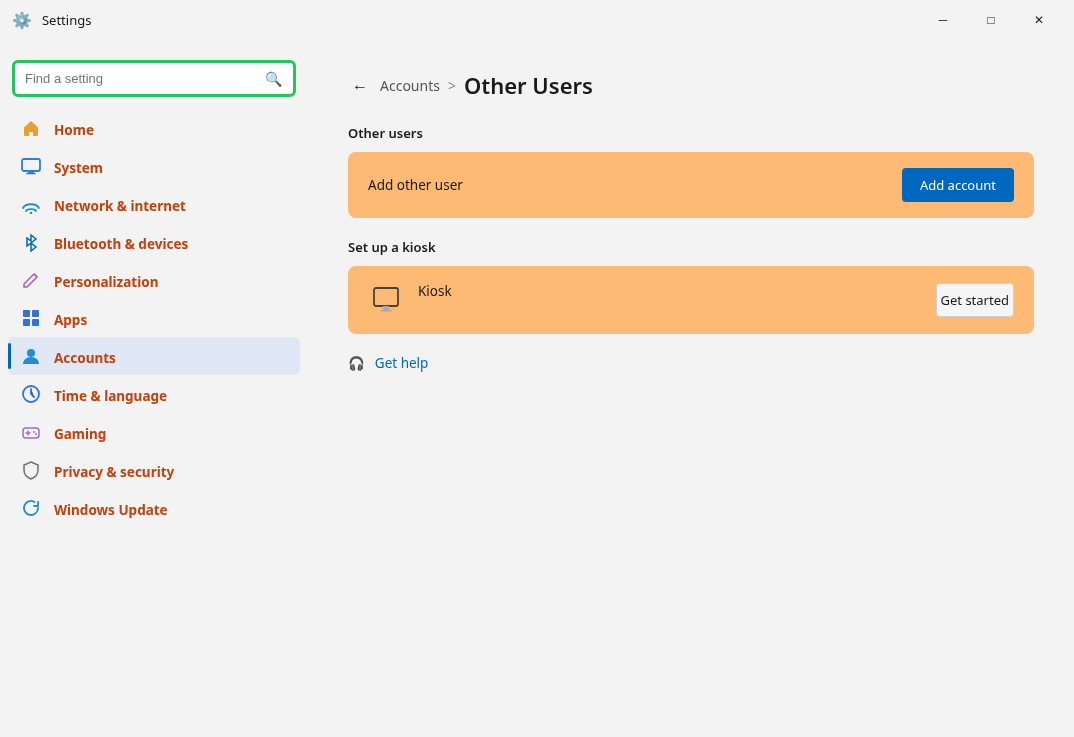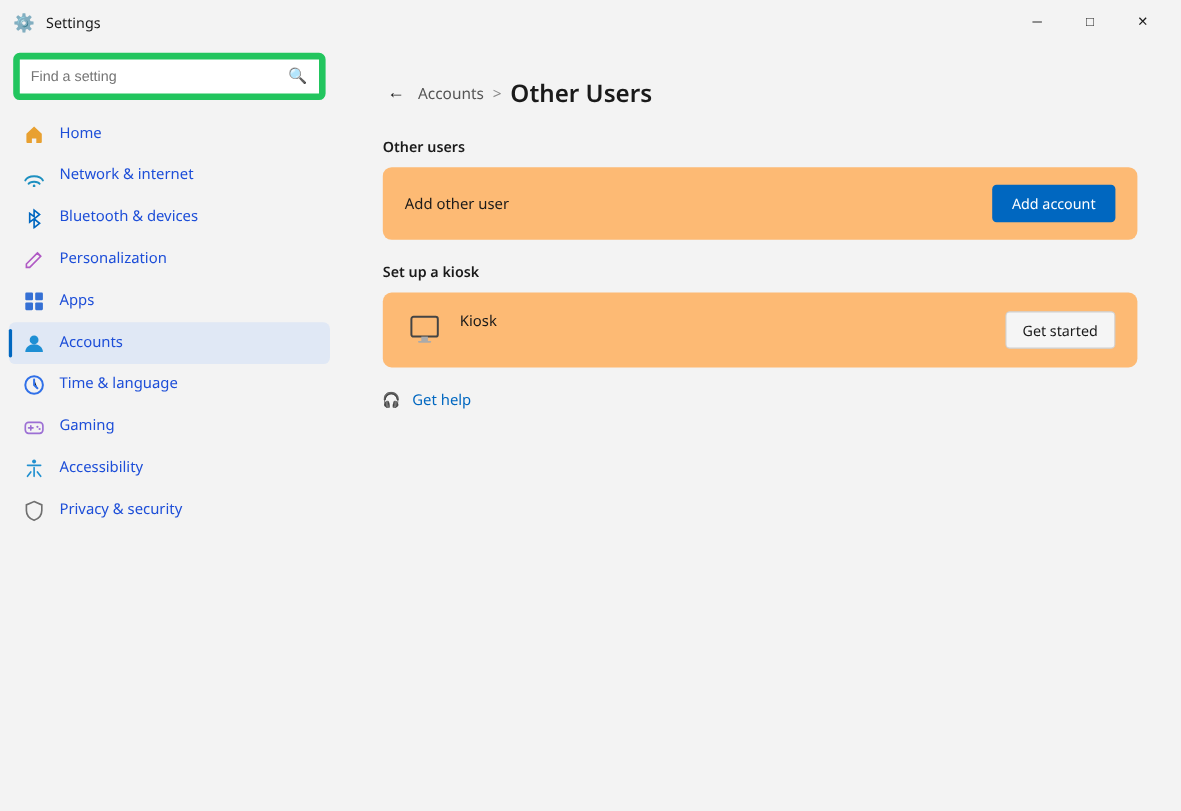--- a/index.html
+++ b/index.html
@@ -58,48 +58,49 @@
       padding: 0 8px;
       display: flex;
       flex-direction: column;
       overflow-y: auto;
       flex-shrink: 0;
     }
     .search-box {
       display: flex;
       align-items: center;
       background: white;
-      border: 6px solid #22c55e;
+      border: 3px solid #22c55e;
       border-radius: 6px;
       padding: 6px 10px;
-      margin: 8px 4px 12px 4px;
+      margin: 20px 4px 12px 4px;
       gap: 8px;
     }
     .search-box input {
       border: none;
       outline: none;
       font-size: 13px;
       flex: 1;
       background: transparent;
       color: #555;
     }
     .search-icon-svg {
       color: #666;
       font-size: 14px;
     }
     .nav-item {
       display: flex;
-      align-items: flex-start;
+      align-items: flex-end;
       gap: 12px;
       padding: 8px 12px;
       border-radius: 6px;
       cursor: pointer;
       font-size: 13.5px;
-      color: #1d4ed8;
+      color: #c2410c;
       position: relative;
+      font-weight: bold;
     }
     .nav-item.active {
       background: #e0e8f5;
     }
     .nav-item.active::before {
       content: '';
       position: absolute;
       left: 0;
       top: 6px;
       bottom: 6px;
@@ -187,21 +188,21 @@
       font-size: 13px;
       cursor: pointer;
       font-family: inherit;
       margin-left: 24px;
     }
     .btn-secondary {
       background: #f5f5f5;
       color: #1a1a1a;
       border: 1px solid #d0d0d0;
       border-radius: 4px;
-      padding: 7px 15px;
+      padding: 7px 4px;
       font-size: 13px;
       cursor: pointer;
       font-family: inherit;
     }
     .get-help-link {
       display: flex;
       align-items: center;
       gap: 10px;
       color: #0067c0;
       font-size: 13.5px;
@@ -248,20 +249,30 @@
       <span class="nav-icon">
             <svg width="20" height="20" viewBox="0 0 20 20">
               <path d="M3 9.5L10 3l7 6.5V17a1 1 0 01-1 1h-4v-4H8v4H4a1 1 0 01-1-1V9.5z" fill="#e8a030"></path>
             </svg>
           </span>
       <span>Home</span>
     </div>
         <div class="nav-item">
       <span class="nav-icon">
             <svg width="20" height="20" viewBox="0 0 20 20">
+              <rect x="1" y="3" width="18" height="12" rx="2" stroke="#2f7fd4" stroke-width="1.8" fill="none"></rect>
+              <rect x="7" y="15" width="6" height="2" fill="#2f7fd4"></rect>
+              <rect x="5" y="17" width="10" height="1.2" rx="0.6" fill="#2f7fd4"></rect>
+            </svg>
+          </span>
+      <span>System</span>
+    </div>
+        <div class="nav-item">
+      <span class="nav-icon">
+            <svg width="20" height="20" viewBox="0 0 20 20">
               <path d="M2 14c2.5-5 13.5-5 16 0" stroke="#1e90c0" stroke-width="1.8" fill="none" stroke-linecap="round"></path>
               <path d="M5 17c1.4-2.5 8.6-2.5 10 0" stroke="#1e90c0" stroke-width="1.8" fill="none" stroke-linecap="round"></path>
               <circle cx="10" cy="19" r="1.2" fill="#1e90c0"></circle>
             </svg>
           </span>
       <span>Network &amp; internet</span>
     </div>
         <div class="nav-item">
       <span class="nav-icon">
             <svg width="20" height="20" viewBox="0 0 20 20">
@@ -315,33 +326,33 @@
               <path d="M7 9v4M5 11h4" stroke="#9c6fd4" stroke-width="1.5" stroke-linecap="round"></path>
               <circle cx="13" cy="10" r="1" fill="#9c6fd4"></circle>
               <circle cx="15" cy="12" r="1" fill="#9c6fd4"></circle>
             </svg>
           </span>
       <span>Gaming</span>
     </div>
         <div class="nav-item">
       <span class="nav-icon">
             <svg width="20" height="20" viewBox="0 0 20 20">
-              <circle cx="10" cy="3.5" r="1.8" fill="#2090d0"></circle>
-              <path d="M4 7h12M10 9v8M7 13l-3 4M13 13l3 4" stroke="#2090d0" stroke-width="1.5" stroke-linecap="round" fill="none"></path>
-            </svg>
-          </span>
-      <span>Accessibility</span>
-    </div>
-        <div class="nav-item">
-      <span class="nav-icon">
-            <svg width="20" height="20" viewBox="0 0 20 20">
               <path d="M10 2l7 3v5c0 4-3 7.5-7 9-4-1.5-7-5-7-9V5l7-3z" stroke="#707070" stroke-width="1.5" fill="none"></path>
             </svg>
           </span>
       <span>Privacy &amp; security</span>
+    </div>
+        <div class="nav-item">
+      <span class="nav-icon">
+            <svg width="20" height="20" viewBox="0 0 20 20">
+              <path d="M17 10a7 7 0 11-3.5-6.06" stroke="#1e90d4" stroke-width="1.8" fill="none" stroke-linecap="round"></path>
+              <path d="M17 4v4h-4" stroke="#1e90d4" stroke-width="1.8" fill="none" stroke-linecap="round" stroke-linejoin="round"></path>
+            </svg>
+          </span>
+      <span>Windows Update</span>
     </div>
       </nav>
   </div>
 
   <div class="main-content">
 
     <div class="breadcrumb">
       <button class="back-btn">←</button>
       <span class="breadcrumb-link">Accounts</span>
       <span class="breadcrumb-sep">&gt;</span>

